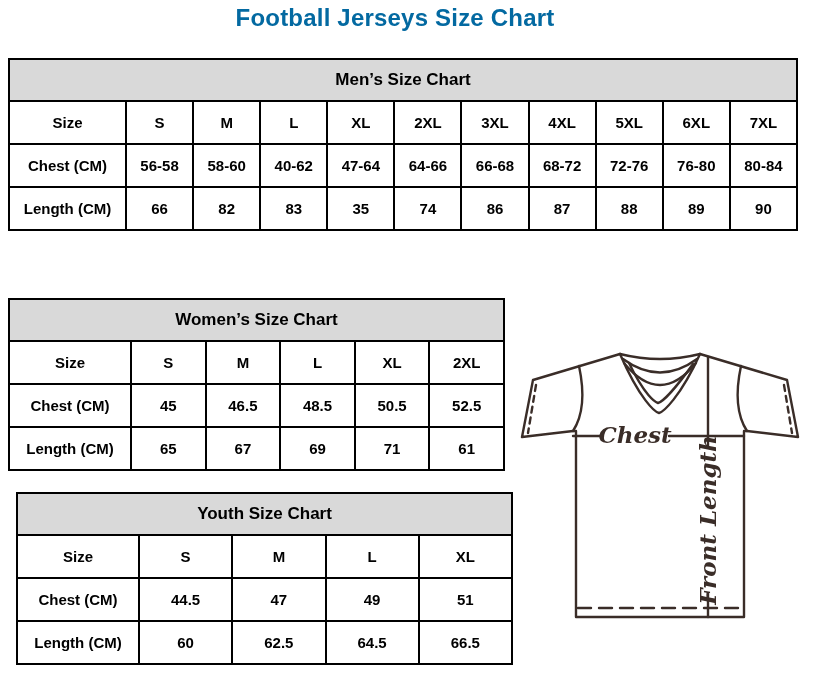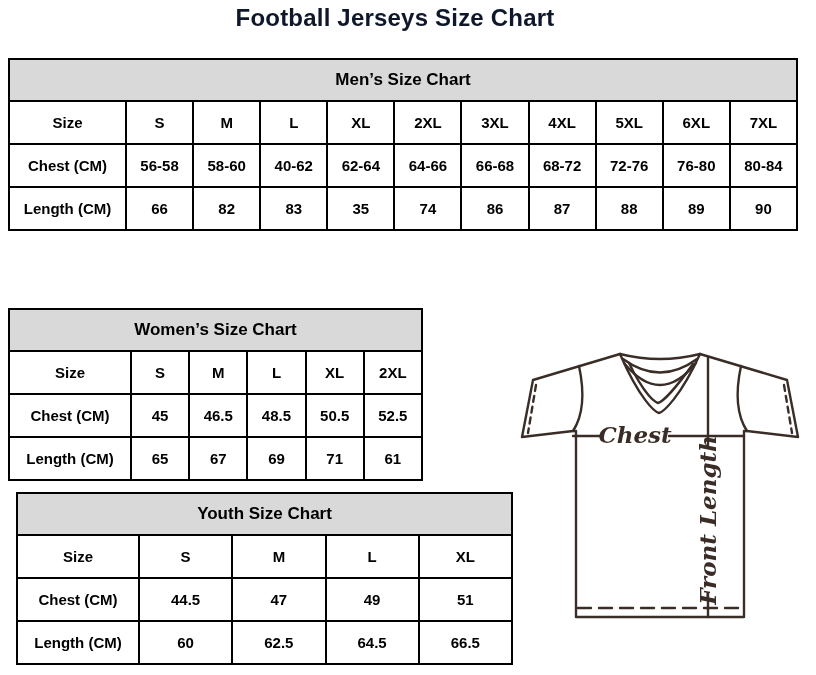--- a/index.html
+++ b/index.html
@@ -16,21 +16,21 @@
     overflow: hidden;
   }
   .page-title {
     position: absolute;
     left: 0;
     top: 4px;
     width: 790px;
     text-align: center;
     font-size: 24px;
     font-weight: 700;
-    color: #0f172a;
+    color: #0369a1;
     margin: 0;
     letter-spacing: 0.2px;
   }
   table.size-table {
     position: absolute;
     border-collapse: collapse;
     table-layout: fixed;
     background: #fff;
   }
   table.size-table th,
@@ -45,21 +45,21 @@
   table.size-table thead th {
     background: #d9d9d9;
     height: 40px;
     font-size: 17px;
   }
   table.size-table tbody td {
     height: 41px;
     font-size: 15px;
   }
   table.men-table   { left: 8px; top: 58px;  width: 790px; }
-  table.women-table { left: 8px; top: 308px; width: 415px; }
+  table.women-table { left: 8px; top: 298px; width: 497px; }
   table.youth-table { left: 16px; top: 492px; width: 497px; }
   .jersey-svg {
     position: absolute;
     left: 505px;
     top: 330px;
     width: 310px;
     height: 345px;
   }
   .diagram-text {
     font-family: "DejaVu Serif", "Liberation Serif", serif;
@@ -105,21 +105,21 @@
           <td>4XL</td>
           <td>5XL</td>
           <td>6XL</td>
           <td>7XL</td>
         </tr>
         <tr>
           <td>Chest (CM)</td>
           <td>56-58</td>
           <td>58-60</td>
           <td>40-62</td>
-          <td>62-64</td>
+          <td>47-64</td>
           <td>64-66</td>
           <td>66-68</td>
           <td>68-72</td>
           <td>72-76</td>
           <td>76-80</td>
           <td>80-84</td>
         </tr>
         <tr>
           <td>Length (CM)</td>
           <td>66</td>

